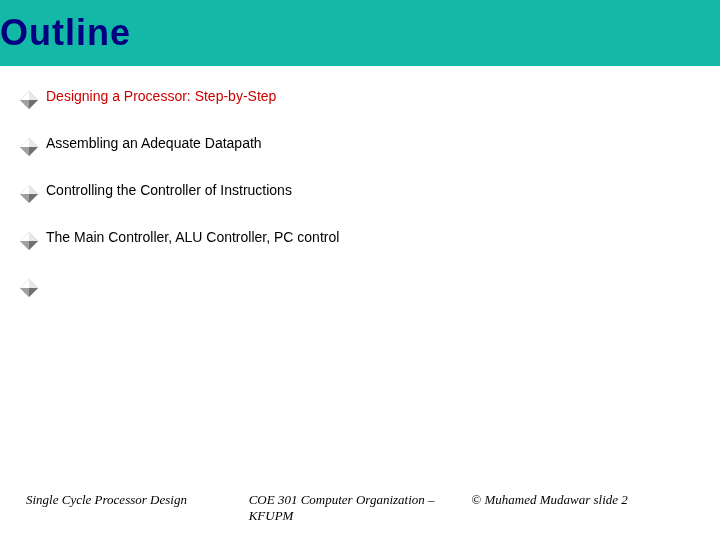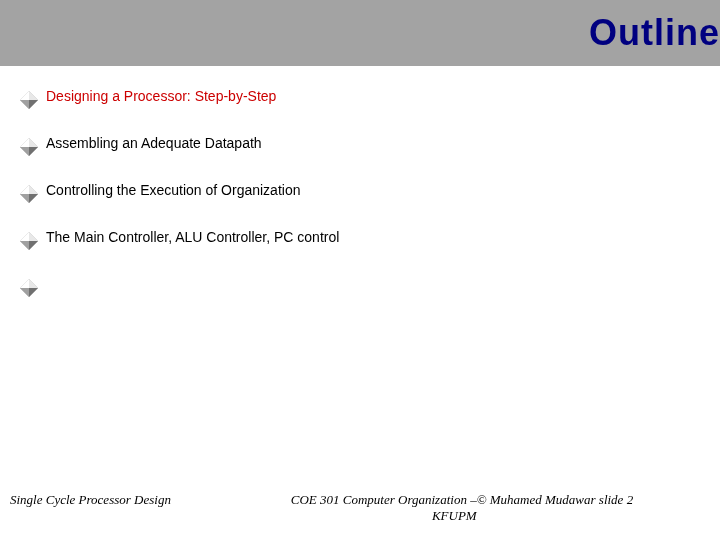--- a/index.html
+++ b/index.html
@@ -3,27 +3,26 @@
 <meta charset="utf-8">
 <style>
   * { margin: 0; padding: 0; box-sizing: border-box; }
   html, body { width: 720px; height: 540px; overflow: hidden; }
   body {
     background: #ffffff;
     font-family: Arial, Helvetica, sans-serif;
     position: relative;
   }
   .title-band {
-    background: #a3a3a3;
+    background: #14b8a6;
     width: 100%;
     height: 66px;
     display: flex;
     align-items: center;
-    justify-content: flex-end;
-    padding-left: 12px;
+    justify-content: flex-start;
   }
   .title-text {
     font-family: "Comic Sans MS", "Comic Sans", cursive, sans-serif;
     font-size: 36px;
     font-weight: bold;
     color: #000080;
     letter-spacing: 1px;
   }
   .content {
     padding: 22px 20px 0 20px;
@@ -46,30 +45,30 @@
     line-height: 1.15;
   }
   .bullet-text.link {
     color: #cc0000;
   }
   .footer {
     position: absolute;
     left: 0;
     bottom: 16px;
     width: 100%;
-    padding: 0 10px;
+    padding: 0 26px;
     display: flex;
     justify-content: space-between;
     align-items: baseline;
     font-family: "Times New Roman", Times, serif;
     font-style: italic;
     font-size: 13px;
     color: #000000;
   }
-  .footer-center { text-align: right; flex: 1; }
+  .footer-center { text-align: left; flex: 1; }
   .footer-left { flex: 1; text-align: left; }
   .footer-right { flex: 1; text-align: left; }
 </style>
 </head>
 <body>
 
 <div class="title-band">
   <div class="title-text">Outline</div>
 </div>
 
@@ -95,21 +94,21 @@
       <span class="bullet-text">Assembling an Adequate Datapath</span>
     </div>
     <div class="bullet-item">
       <span class="bullet-icon"><svg viewBox="0 0 20 20" width="18" height="18">
   <polygon points="10,0 20,10 10,20 0,10" fill="#b0b0b0"></polygon>
   <polygon points="10,0 20,10 10,10" fill="#e8e8e8"></polygon>
   <polygon points="10,0 0,10 10,10" fill="#ffffff"></polygon>
   <polygon points="0,10 10,20 10,10" fill="#a0a0a0"></polygon>
   <polygon points="20,10 10,20 10,10" fill="#707070"></polygon>
 </svg></span>
-      <span class="bullet-text">Controlling the Execution of Organization</span>
+      <span class="bullet-text">Controlling the Controller of Instructions</span>
     </div>
     <div class="bullet-item">
       <span class="bullet-icon"><svg viewBox="0 0 20 20" width="18" height="18">
   <polygon points="10,0 20,10 10,20 0,10" fill="#b0b0b0"></polygon>
   <polygon points="10,0 20,10 10,10" fill="#e8e8e8"></polygon>
   <polygon points="10,0 0,10 10,10" fill="#ffffff"></polygon>
   <polygon points="0,10 10,20 10,10" fill="#a0a0a0"></polygon>
   <polygon points="20,10 10,20 10,10" fill="#707070"></polygon>
 </svg></span>
       <span class="bullet-text">The Main Controller, ALU Controller, PC control</span>

